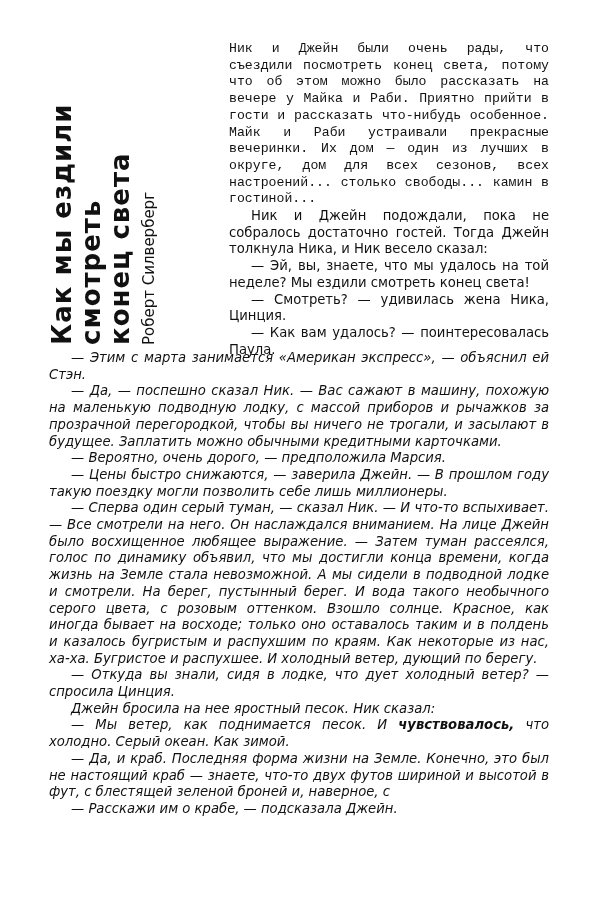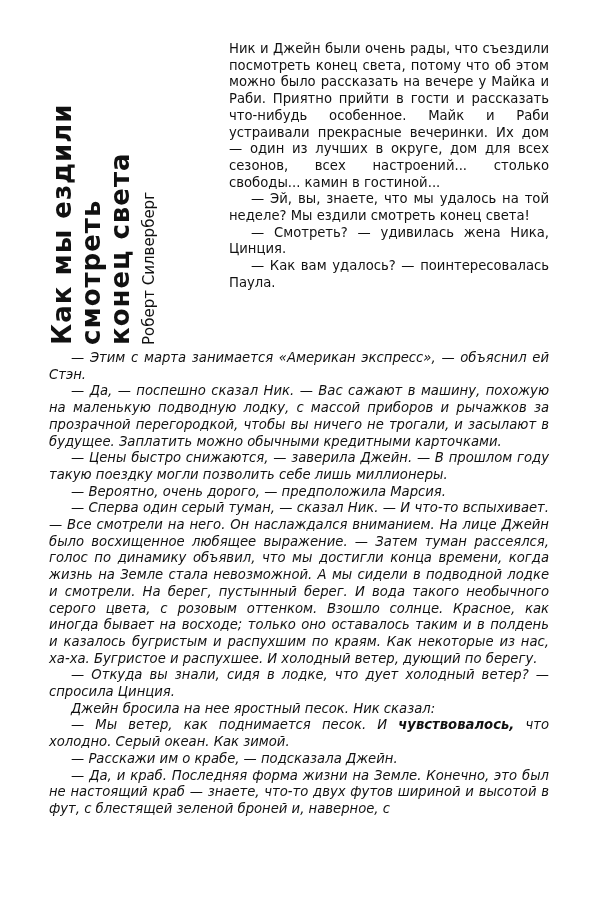--- a/index.html
+++ b/index.html
@@ -40,48 +40,49 @@
     font-style: italic;
   }
   p {
     margin: 0;
     font-family: "DejaVu Sans", sans-serif;
     font-size: 13.2px;
     line-height: 16.7px;
     text-align: justify;
   }
   p.ind { text-indent: 22px; }
-  p.first { text-indent: 0; }
+  p.first { text-indent: 0; font-family: Liberation Mono, monospace; }
   b { font-weight: bold; }
 </style>
 </head>
 <body>
 
 <div class="page">
 
   <div class="title-block">
     <div class="title-line">Как мы ездили</div>
     <div class="title-line">смотреть</div>
     <div class="title-line">конец света</div>
     <div class="author">Роберт Силверберг</div>
   </div>
 
   <div class="col-top">
     <p class="first">Ник и Джейн были очень рады, что съездили посмотреть конец света, потому что об этом можно было рассказать на вечере у Майка и Раби. Приятно прийти в гости и рассказать что-нибудь особенное. Майк и Раби устраивали прекрасные вечеринки. Их дом — один из лучших в округе, дом для всех сезонов, всех настроений... столько свободы... камин в гостиной...</p>
+    <p class="ind">Ник и Джейн подождали, пока не собралось достаточно гостей. Тогда Джейн толкнула Ника, и Ник весело сказал:</p>
     <p class="ind">— Эй, вы, знаете, что мы удалось на той неделе? Мы ездили смотреть конец света!</p>
     <p class="ind">— Смотреть? — удивилась жена Ника, Цинция.</p>
     <p class="ind">— Как вам удалось? — поинтересовалась Паула.</p>
   </div>
 
   <div class="col-full">
     <p class="ind">— Этим с марта занимается «Американ экспресс», — объяснил ей Стэн.</p>
     <p class="ind">— Да, — поспешно сказал Ник. — Вас сажают в машину, похожую на маленькую подводную лодку, с массой приборов и рычажков за прозрачной перегородкой, чтобы вы ничего не трогали, и засылают в будущее. Заплатить можно обычными кредитными карточками.</p>
+    <p class="ind">— Вероятно, очень дорого, — предположила Марсия.</p>
     <p class="ind">— Цены быстро снижаются, — заверила Джейн. — В прошлом году такую поездку могли позволить себе лишь миллионеры.</p>
-    <p class="ind">— Вероятно, очень дорого, — предположила Марсия.</p>
     <p class="ind">— Сперва один серый туман, — сказал Ник. — И что-то вспыхивает. — Все смотрели на него. Он наслаждался вниманием. На лице Джейн было восхищенное любящее выражение. — Затем туман рассеялся, голос по динамику объявил, что мы достигли конца времени, когда жизнь на Земле стала невозможной. А мы сидели в подводной лодке и смотрели. На берег, пустынный берег. И вода такого необычного серого цвета, с розовым оттенком. Взошло солнце. Красное, как иногда бывает на восходе; только оно оставалось таким и в полдень и казалось бугристым и распухшим по краям. Как некоторые из нас, ха-ха. Бугристое и распухшее. И холодный ветер, дующий по берегу.</p>
     <p class="ind">— Откуда вы знали, сидя в лодке, что дует холодный ветер? — спросила Цинция.</p>
     <p class="ind">Джейн бросила на нее яростный песок. Ник сказал:</p>
     <p class="ind"><span>— Мы ветер, как поднимается песок. И </span><b>чувствовалось,</b><span> что холодно. Серый океан. Как зимой.</span></p>
+    <p class="ind">— Да, и краб. Последняя форма жизни на Земле. Конечно, это был не настоящий краб — знаете, что-то двух футов шириной и высотой в фут, с блестящей зеленой броней и, наверное, с</p>
     <p class="ind">— Расскажи им о крабе, — подсказала Джейн.</p>
-    <p class="ind">— Да, и краб. Последняя форма жизни на Земле. Конечно, это был не настоящий краб — знаете, что-то двух футов шириной и высотой в фут, с блестящей зеленой броней и, наверное, с</p>
   </div>
 
 </div>
 
 </body></html>

